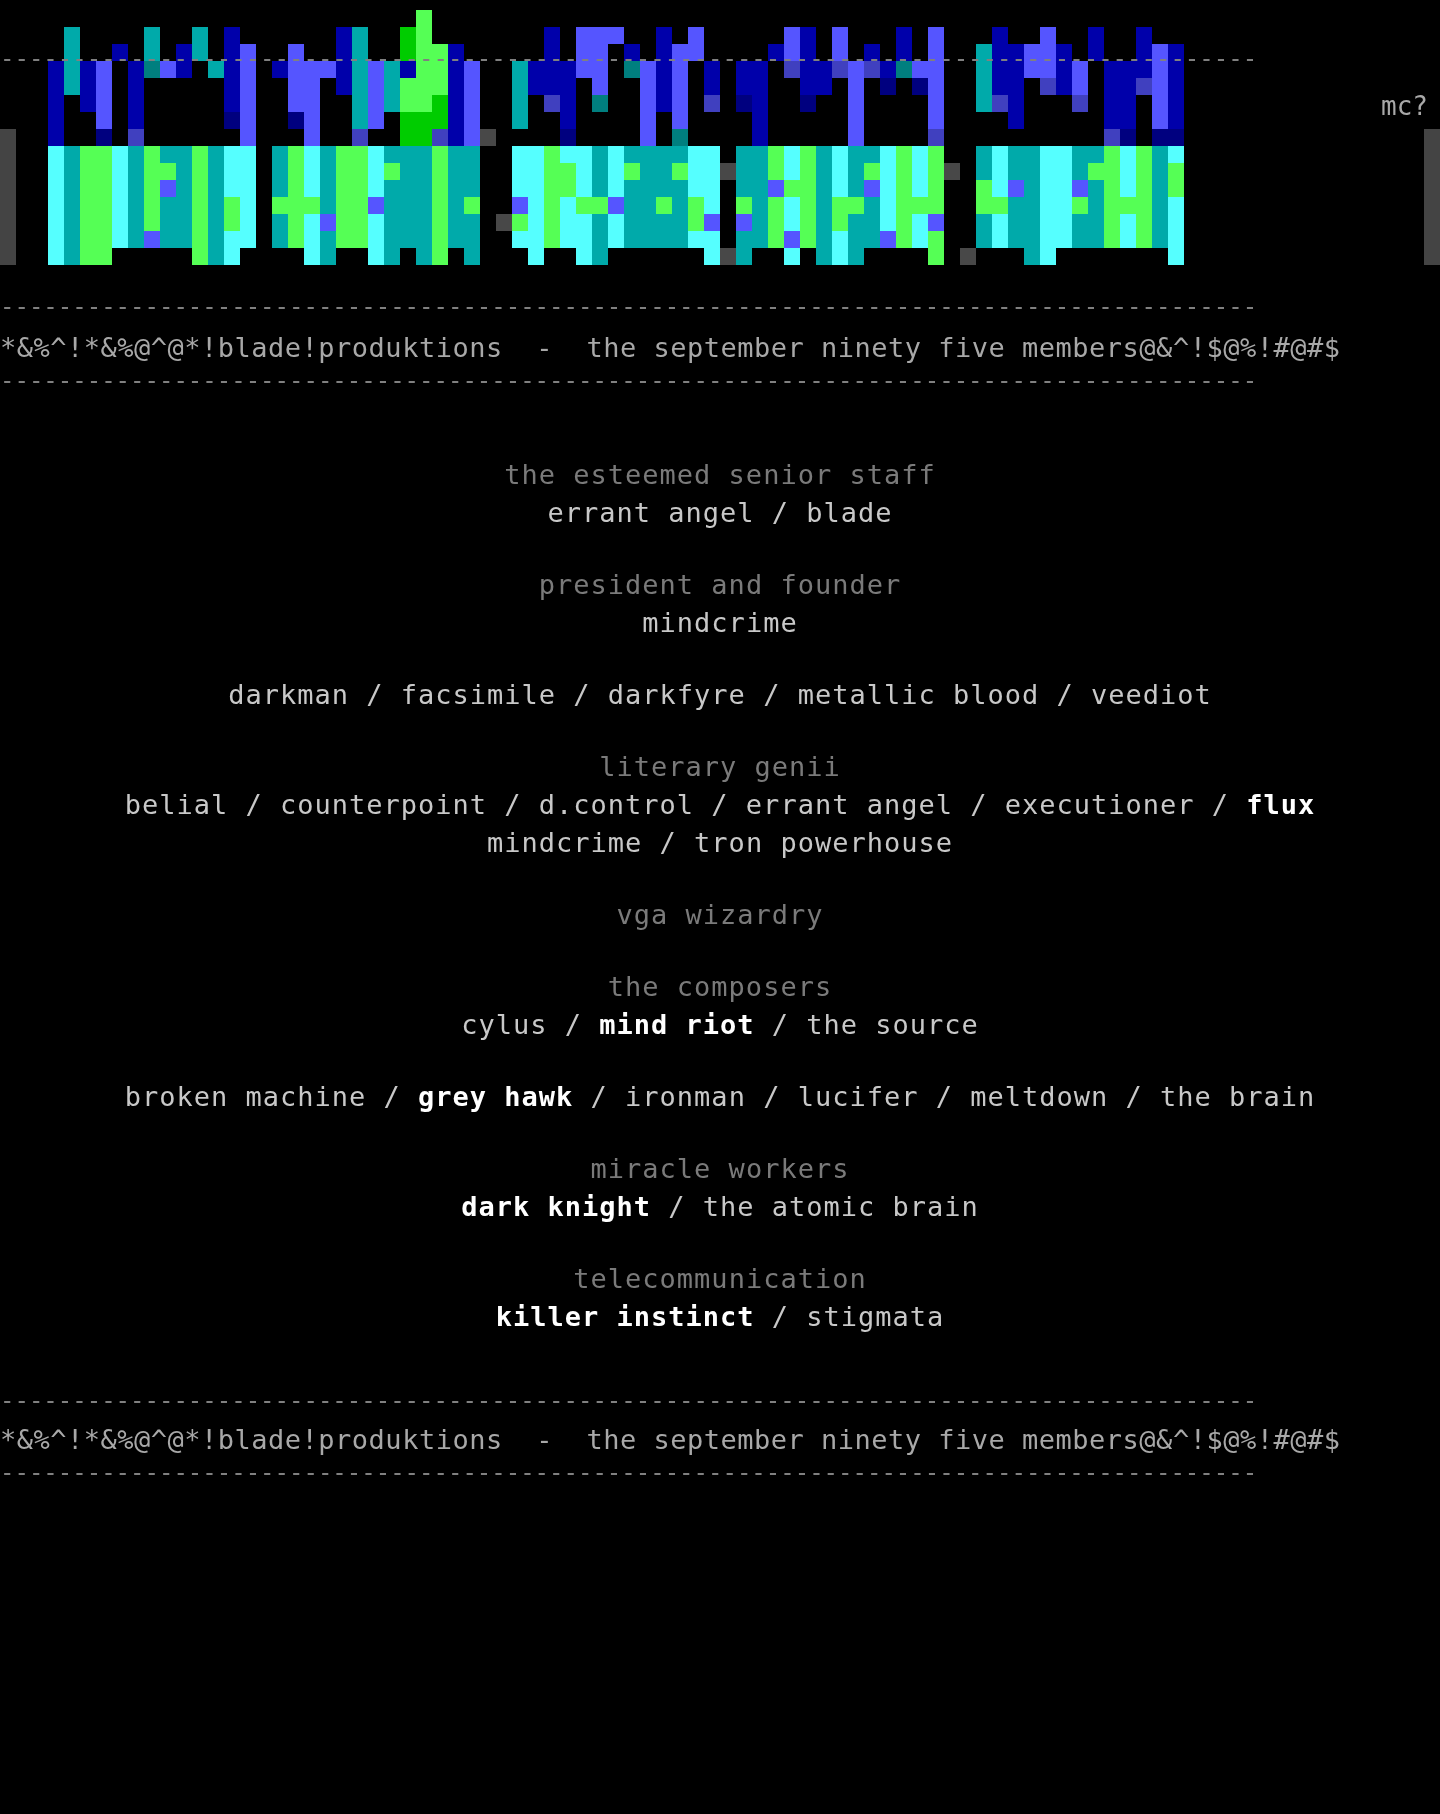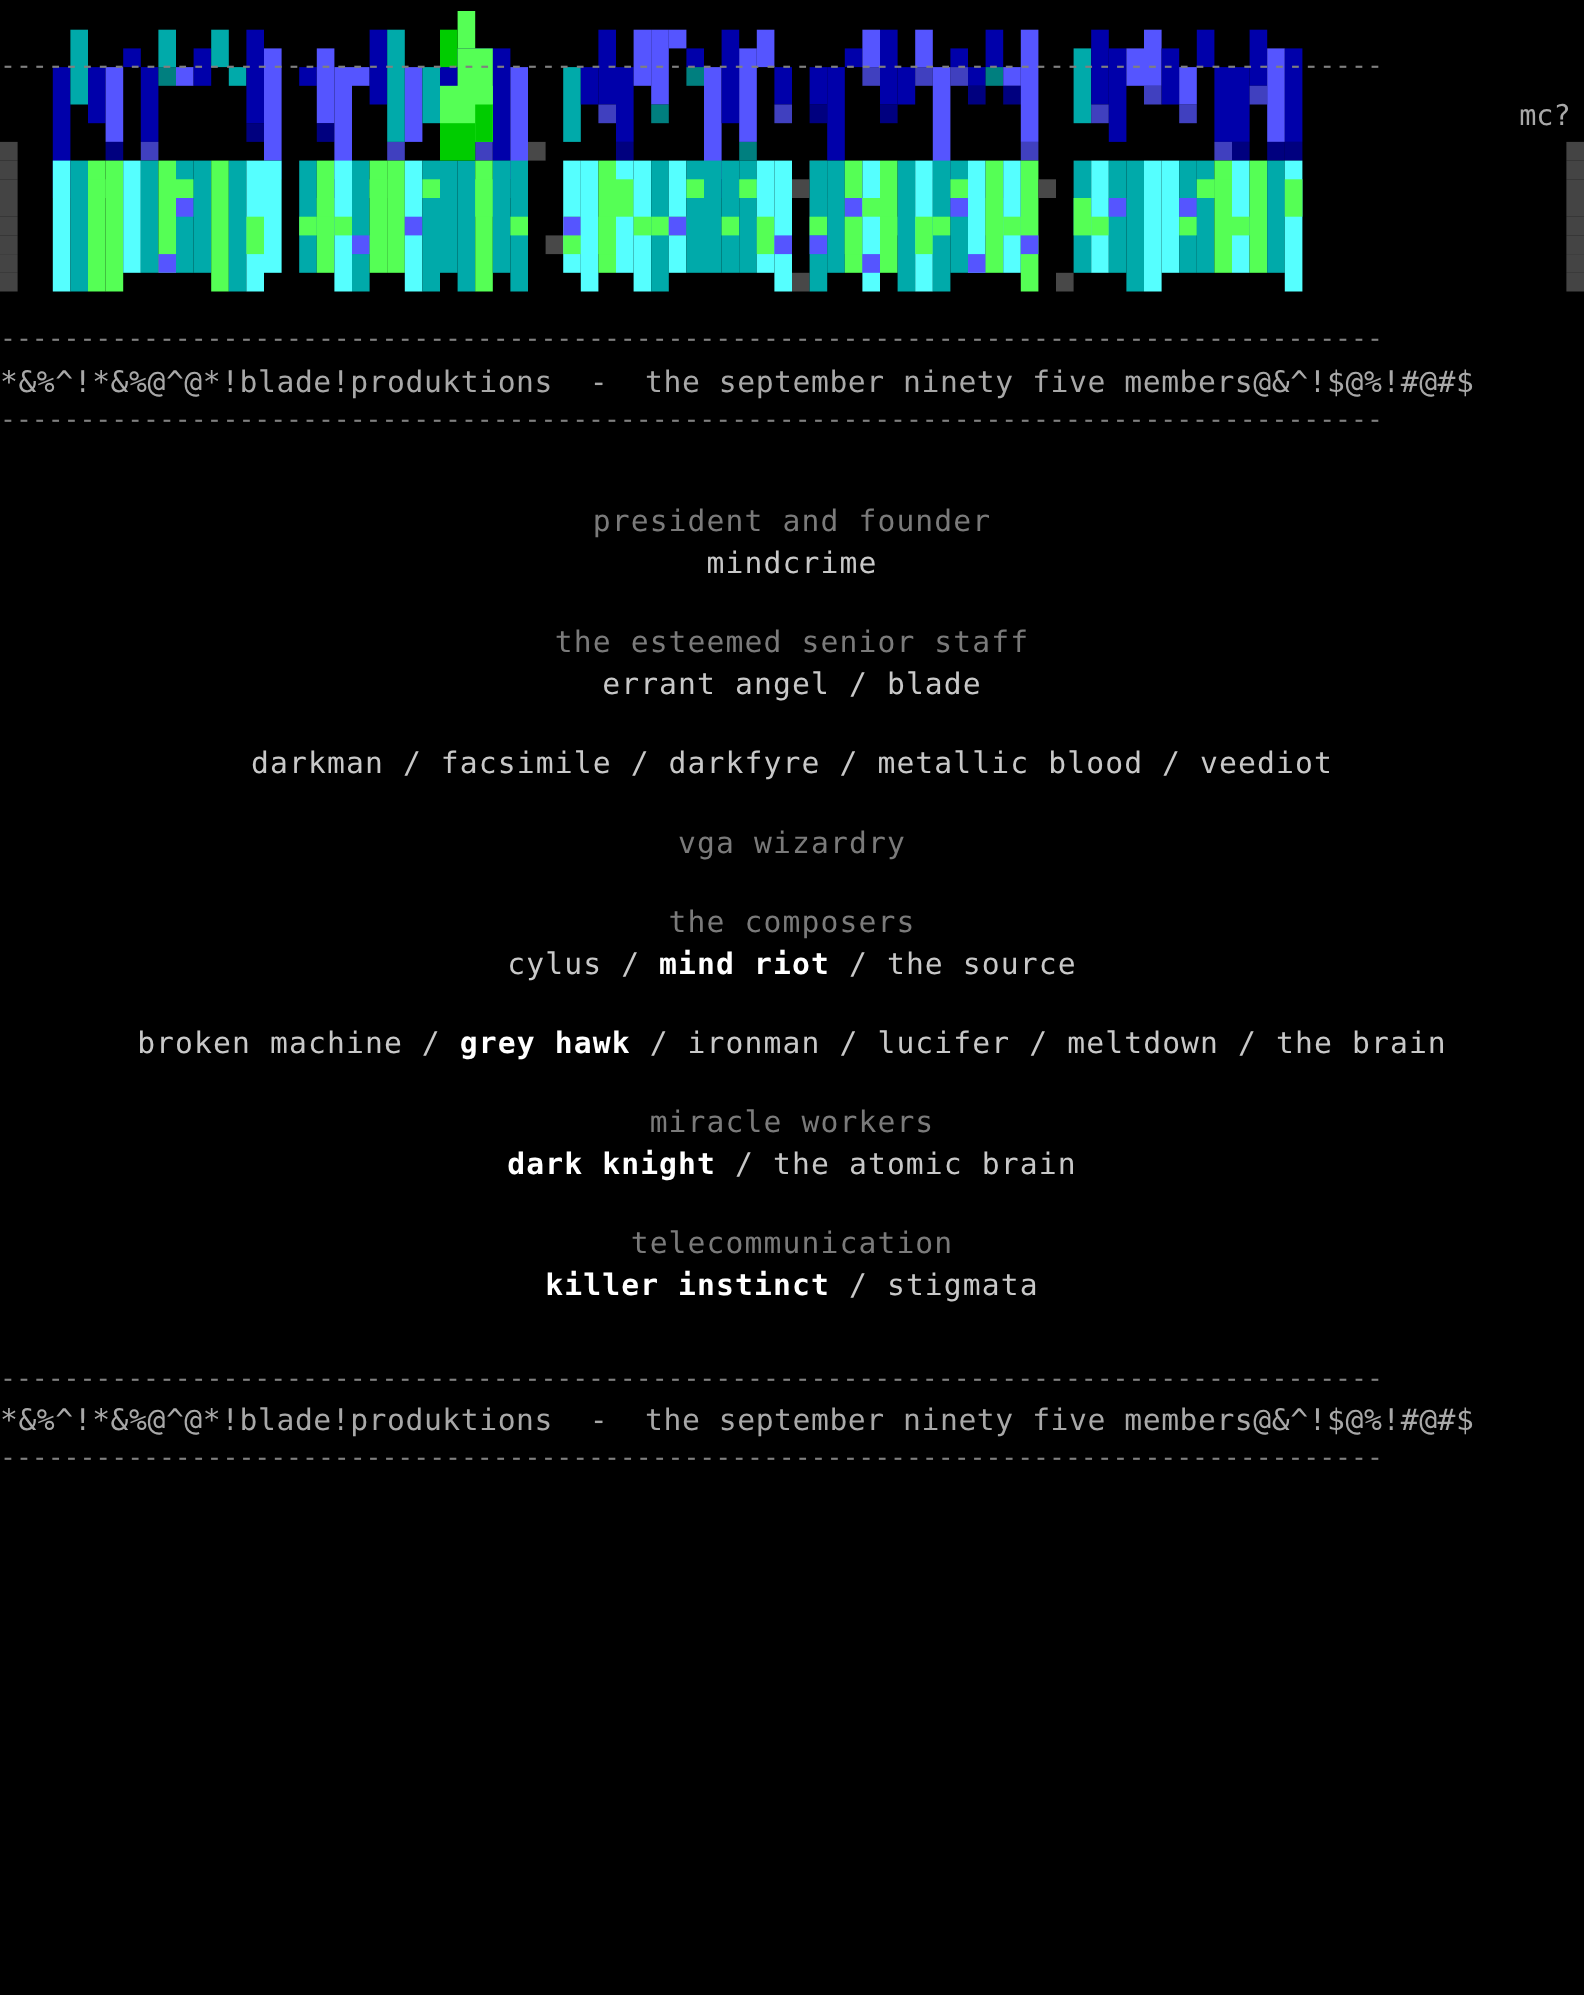--- a/index.html
+++ b/index.html
@@ -363,29 +363,34 @@
     <div class="dash-row top">---------------------------------------------------------------------------------------</div>
     <div class="dash-row mid">---------------------------------------------------------------------------------------</div>
     <div class="mc-tag">mc?</div>
   </div>
 
   <div class="banner">*&amp;%^!*&amp;%@^@*!blade!produktions  -  the september ninety five members@&amp;^!$@%!#@#$</div>
   <div class="rule">---------------------------------------------------------------------------------------</div>
 
   <div class="credits" id="credits">
       <div class="group">
+        <div class="group-title">the esteemed senior staff</div>
+        <div class="group-names"><span class="">errant angel / blade</span></div>
+      </div>
+      <div class="group">
         <div class="group-title">president and founder</div>
         <div class="group-names"><span class="">mindcrime</span></div>
       </div>
       <div class="group">
-        <div class="group-title">the esteemed senior staff</div>
-        <div class="group-names"><span class="">errant angel / blade</span></div>
-      </div>
-      <div class="group">
         <div class="group-names"><span class="">darkman / facsimile / darkfyre / metallic blood / veediot</span></div>
+      </div>
+      <div class="group">
+        <div class="group-title">literary genii</div>
+        <div class="group-names"><span class="">belial / counterpoint / d.control / errant angel / executioner / </span><span class="hi">flux</span></div>
+        <div class="group-names"><span class="">mindcrime / tron powerhouse</span></div>
       </div>
       <div class="group">
         <div class="group-title">vga wizardry</div>
       </div>
       <div class="group">
         <div class="group-title">the composers</div>
         <div class="group-names"><span class="">cylus / </span><span class="hi">mind riot</span><span class=""> / the source</span></div>
       </div>
       <div class="group">
         <div class="group-names"><span class="">broken machine / </span><span class="hi">grey hawk</span><span class=""> / ironman / lucifer / meltdown / the brain</span></div>

